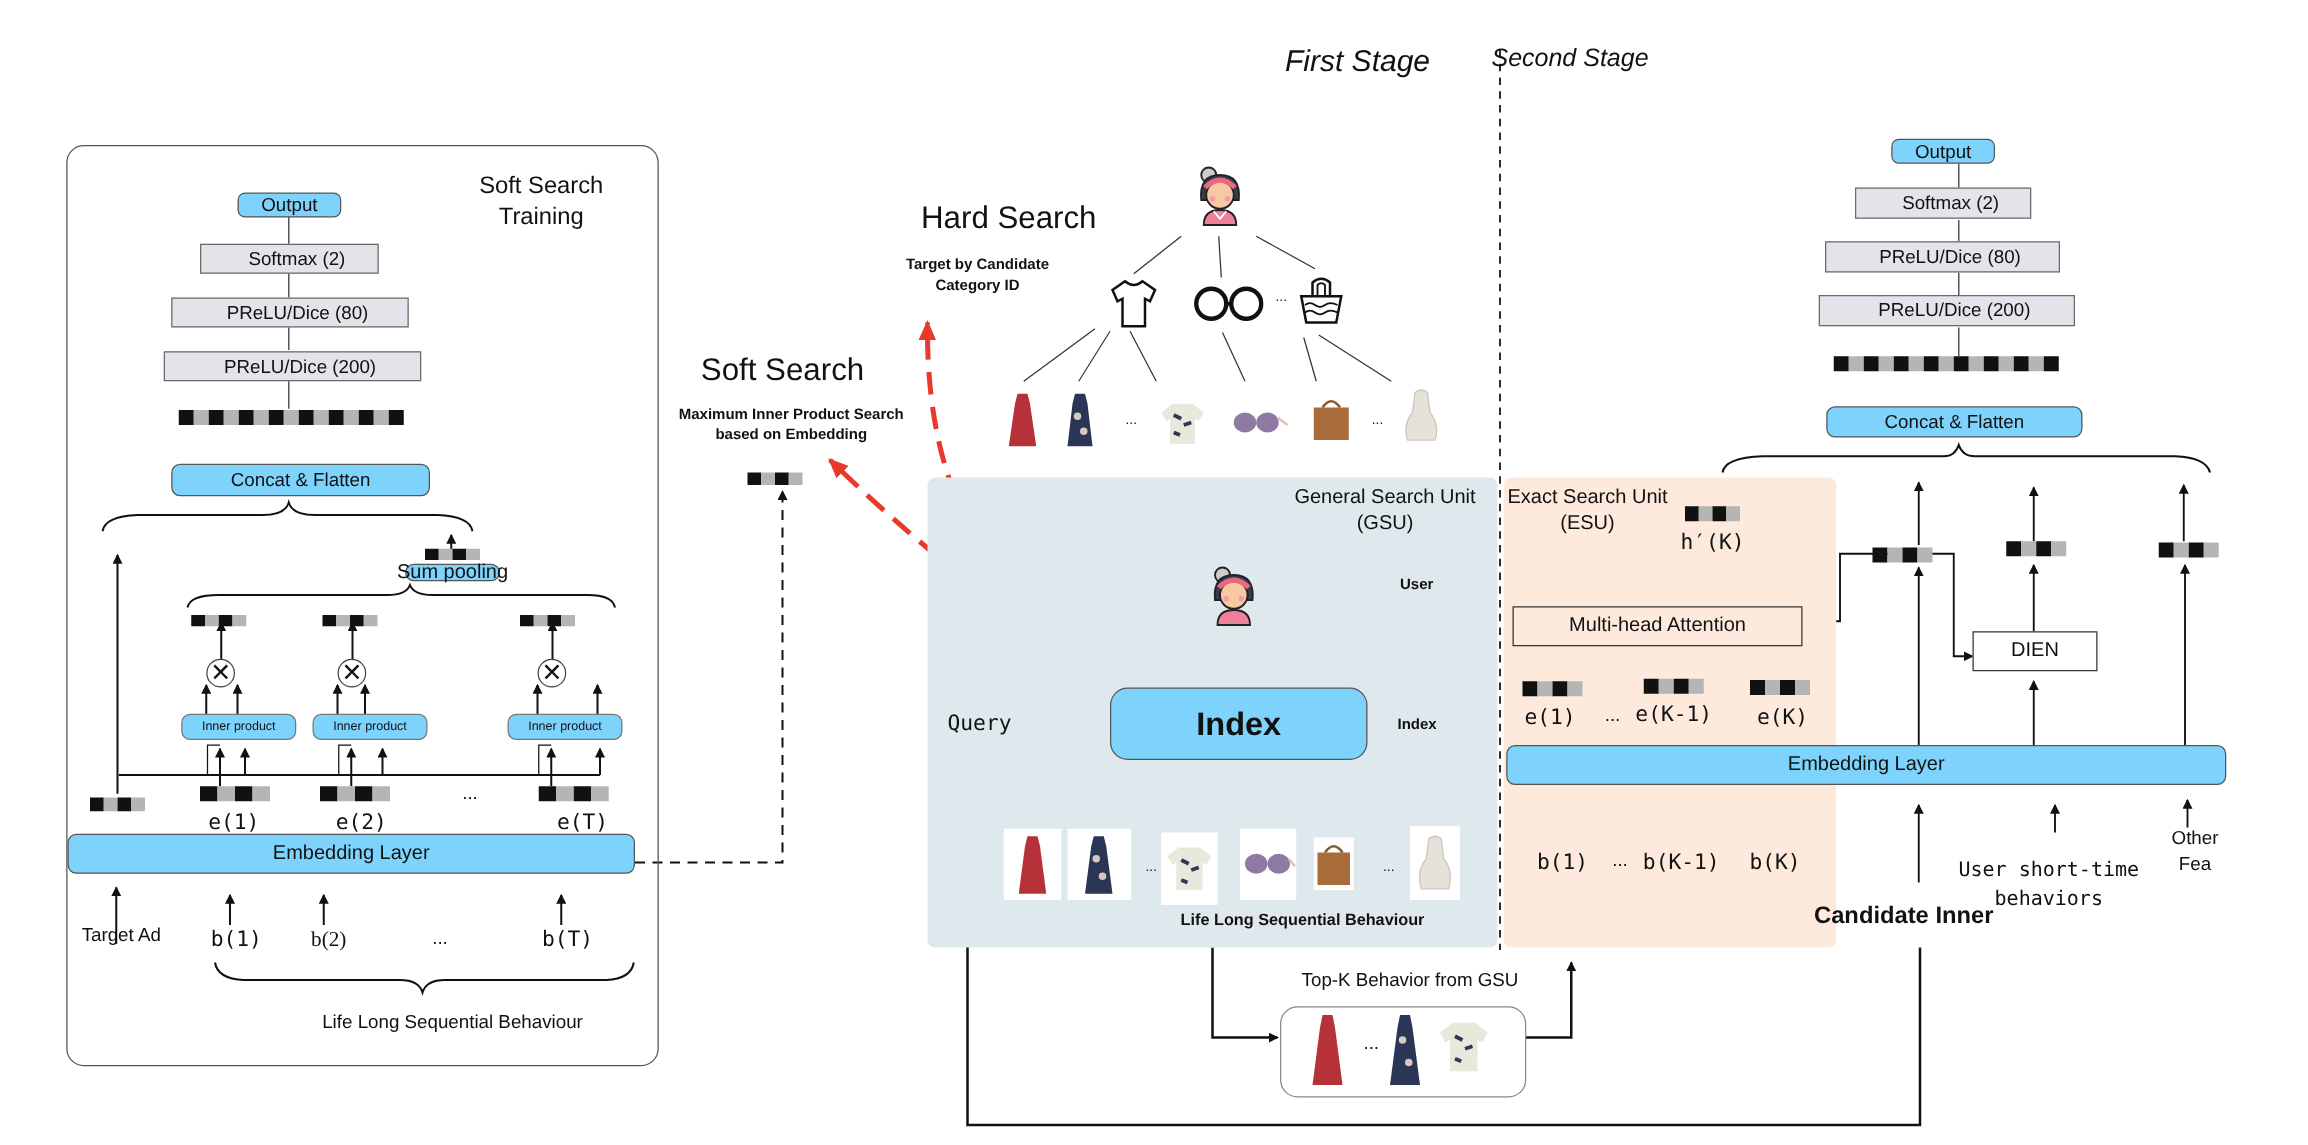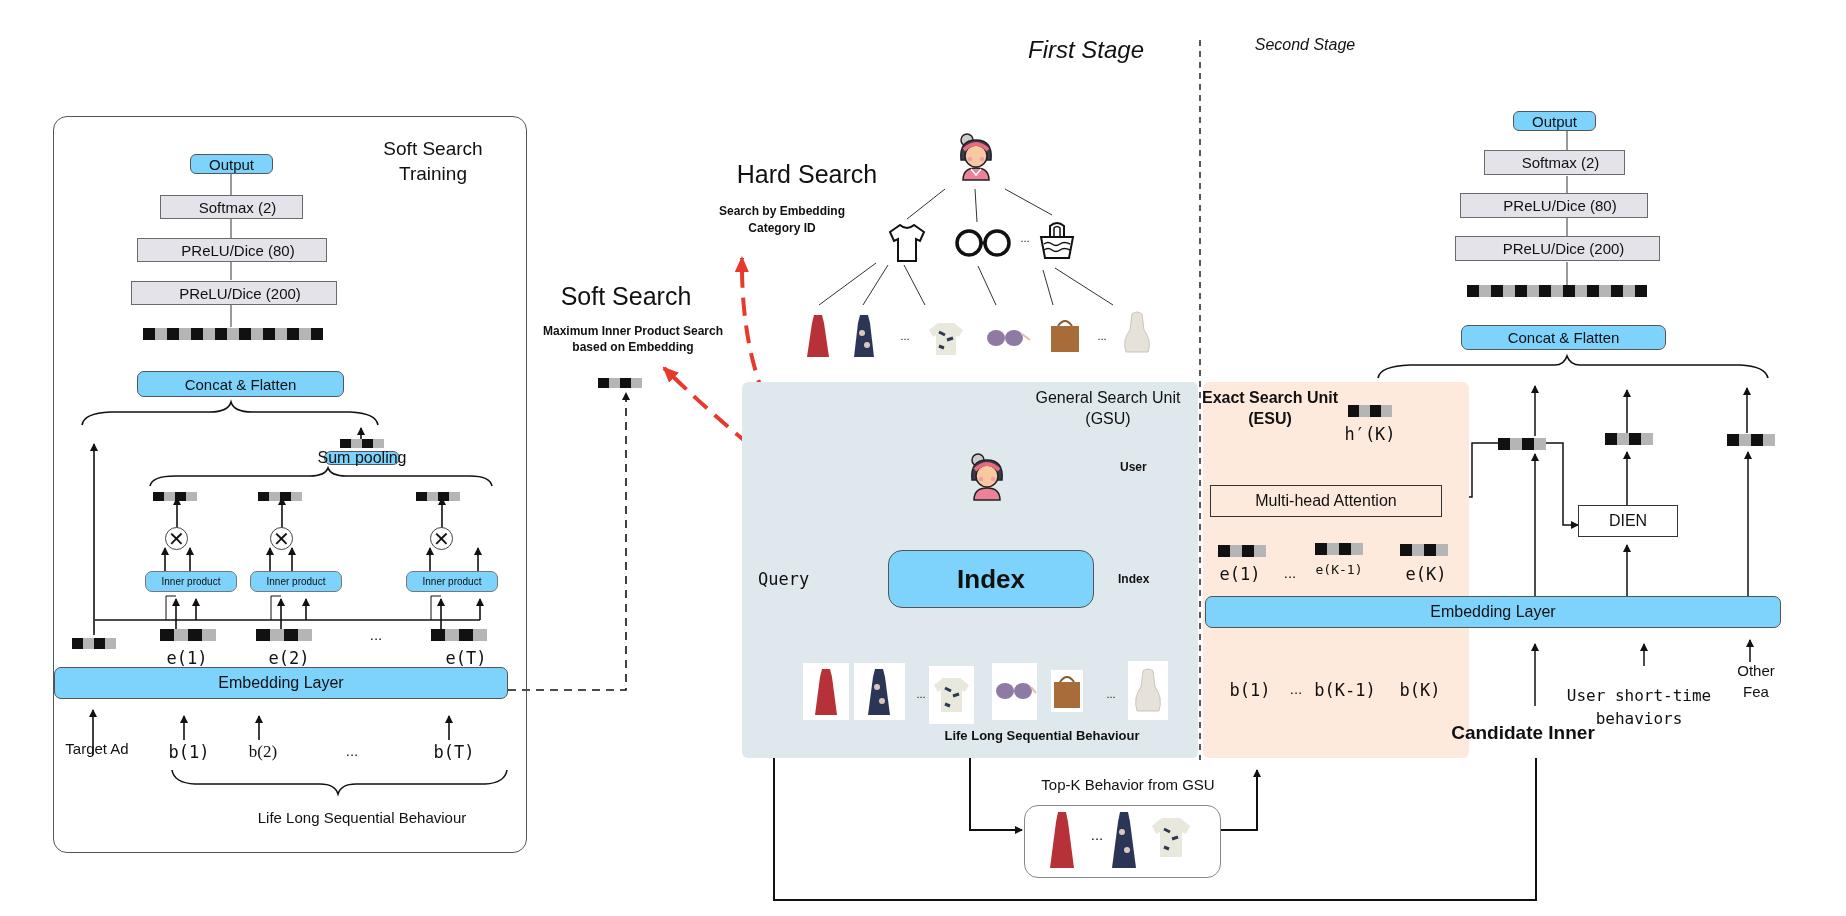--- a/index.html
+++ b/index.html
@@ -258,26 +258,26 @@
 </div>
 <div class="vec" style="left:598px;top:378px;">
     <i class="k" style="width:11px;height:10px"></i>
     <i class="g" style="width:11px;height:10px"></i>
     <i class="k" style="width:11px;height:10px"></i>
     <i class="g" style="width:11px;height:10px"></i>
   </div>
 
 <div class="t c" style="left:807px;top:160px;font-size:25px;">Hard Search</div>
 <div class="t c" style="left:782px;top:203px;font-size:12px;font-weight:bold;line-height:17px;">
-  <div>Search by Embedding</div>
+  <div>Target by Candidate</div>
   <div>Category ID</div>
 </div>
 
 <div class="t c" style="left:1086px;top:36px;font-size:24px;font-style:italic;">First Stage</div>
-<div class="t c" style="left:1305px;top:36px;font-size:16px;font-style:italic;">Second Stage</div>
+<div class="t c" style="left:1256px;top:36px;font-size:20px;font-style:italic;">Second Stage</div>
 
 <svg class="img" style="left:955px;top:132px;" width="42" height="50" viewBox="0 0 42 50">
   <circle cx="12" cy="8" r="6" fill="#ccc" stroke="#222" stroke-width="1.5"></circle>
   <path d="M6,28 Q4,8 21,8 Q38,8 36,28 Z" fill="#3b3b4f" stroke="#222" stroke-width="1.5"></path>
   <circle cx="21" cy="24" r="11" fill="#f7c9a0" stroke="#222" stroke-width="1.5"></circle>
   <path d="M9,18 Q21,6 33,18" stroke="#e86a7e" stroke-width="4" fill="none"></path>
   <circle cx="15" cy="27" r="2.2" fill="#f59ab0"></circle>
     <circle cx="27" cy="27" r="2.2" fill="#f59ab0"></circle>
   <path d="M8,48 Q8,36 21,36 Q34,36 34,48 Z" fill="#ec8199" stroke="#222" stroke-width="1.5"></path>
   <path d="M16,37 L21,43 L26,37" fill="none" stroke="#fff" stroke-width="1.5"></path>
@@ -384,21 +384,21 @@
     <path d="M10,2 L18,2 L20,12 L26,58 L2,58 L8,12 Z" fill="#2b3556"></path>
     <circle cx="12" cy="22" r="3" fill="#d8c8c0"></circle>
     <circle cx="17" cy="40" r="3" fill="#d8c8c0"></circle>
   </svg>
 <svg class="img" style="left:1148px;top:815px;" width="46" height="48" viewBox="0 0 46 48">
     <path d="M14,3 L4,11 L8,19 L12,17 L12,42 L34,42 L34,17 L38,19 L42,11 L32,3 Z" fill="#e8e8dc"></path>
     <path d="M16,14 l6,3 M24,24 l6,-2 M16,32 l5,2" stroke="#2b3a50" stroke-width="3"></path>
   </svg>
 
 <div class="panel" style="left:1203px;top:382px;width:266px;height:376px;background:#fdeadc;border-radius:6px;"></div>
-<div class="t c" style="left:1270px;top:387px;font-size:16px;line-height:21px;font-weight:bold;">
+<div class="t c" style="left:1270px;top:387px;font-size:16px;line-height:21px;">
   <div>Exact Search Unit</div>
   <div>(ESU)</div>
 </div>
 <div class="vec" style="left:1348px;top:405px;">
     <i class="k" style="width:11px;height:12px"></i>
     <i class="g" style="width:11px;height:12px"></i>
     <i class="k" style="width:11px;height:12px"></i>
     <i class="g" style="width:11px;height:12px"></i>
   </div>
 <div class="t c mono" style="left:1370px;top:424px;font-size:17px;">h′(K)</div>
@@ -417,21 +417,21 @@
     <i class="g"></i>
   </div>
 <div class="vec" style="left:1400px;top:544px;">
     <i class="k"></i>
     <i class="g"></i>
     <i class="k"></i>
     <i class="g"></i>
   </div>
 <div class="t c mono" style="left:1240px;top:564px;font-size:17px;">e(1)</div>
 <div class="t c" style="left:1290px;top:564px;font-size:15px;">...</div>
-<div class="t c mono" style="left:1339px;top:562px;font-size:13px;">e(K-1)</div>
+<div class="t c mono" style="left:1339px;top:562px;font-size:17px;">e(K-1)</div>
 <div class="t c mono" style="left:1426px;top:564px;font-size:17px;">e(K)</div>
 
 <div class="t c mono" style="left:1250px;top:680px;font-size:17px;">b(1)</div>
 <div class="t c" style="left:1296px;top:680px;font-size:15px;">...</div>
 <div class="t c mono" style="left:1345px;top:680px;font-size:17px;">b(K-1)</div>
 <div class="t c mono" style="left:1420px;top:680px;font-size:17px;">b(K)</div>
 
 <div class="box round" style="left:1513px;top:111px;width:83px;height:20px;font-size:15px;border-radius:6px;">Output</div>
 <div class="box grey" style="left:1484px;top:150px;width:141px;height:25px;font-size:15px;">Softmax (2)</div>
 <div class="box grey" style="left:1460px;top:193px;width:188px;height:25px;font-size:15px;">PReLU/Dice (80)</div>

